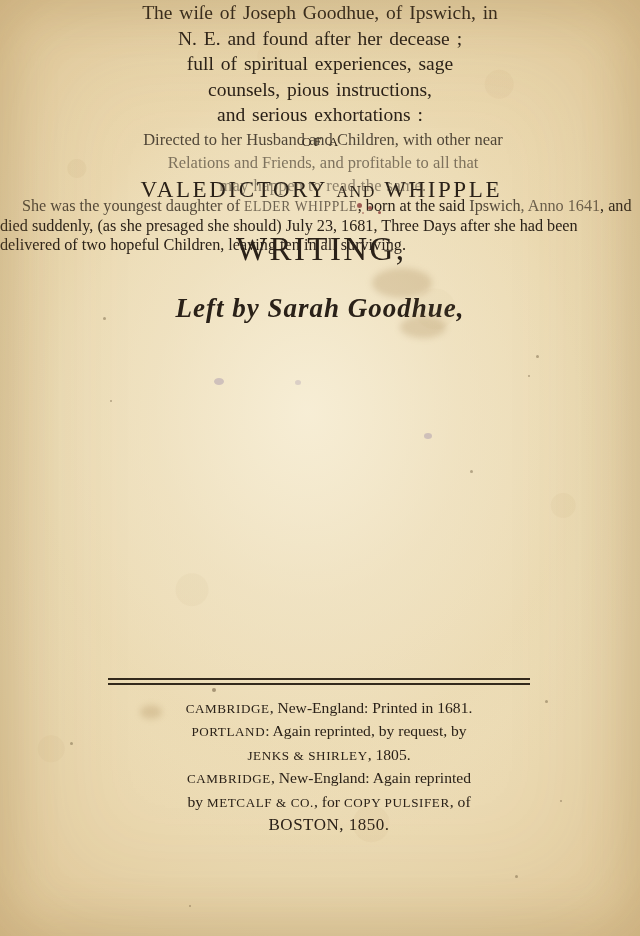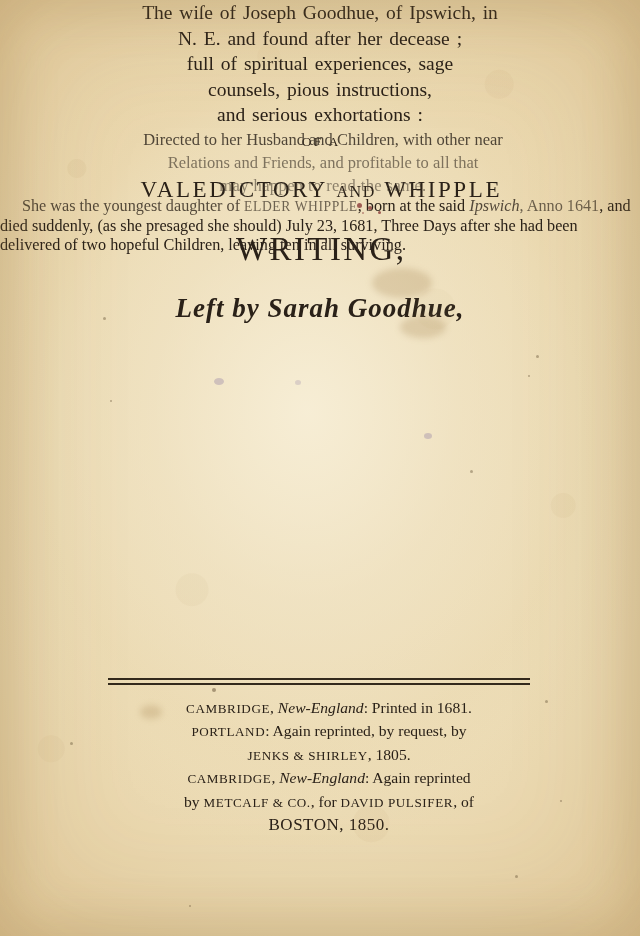--- a/index.html
+++ b/index.html
@@ -138,21 +138,21 @@
     text-align: left;
     white-space: normal;
     text-indent: 22px;
   }
   .t-bio .worn { opacity: .66; margin-top: 6px; }
   .t-bio .worn2 { opacity: .78; }
   .sc {
     font-size: .84em;
     letter-spacing: .6px;
   }
-  .it { font-style: italic; }
+  .it { }
 
   
   .rule {
     position: absolute;
     left: 108px;
     width: 422px;
     background: #33291c;
   }
   .rule.a { top: 678px; height: 2px; }
   .rule.b { top: 683px; height: 2px; }
@@ -248,21 +248,21 @@
         <span class="sc">PORTLAND</span><span>: Again reprinted, by request, by</span>
       </div>
       <div class="row">
         <span class="sc">JENKS &amp; SHIRLEY</span><span>, 1805.</span>
       </div>
 
       <div class="row">
         <span class="sc">CAMBRIDGE</span><span>,&nbsp;</span><span class="it">New-England</span><span>: Again reprinted</span>
       </div>
       <div class="row">
-        <span>by </span><span class="sc">METCALF &amp; CO.</span><span>, for </span><span class="sc">DAVID PULSIFER</span><span>, of</span>
+        <span>by </span><span class="sc">METCALF &amp; CO.</span><span>, for </span><span class="sc">COPY PULSIFER</span><span>, of</span>
       </div>
       <div class="row big">BOSTON, 1850.</div>
 
     </div>
 
   </div>
 
   <div>
     <div class="speck" style="left:357px; top:203px; width:5px; height:5px;"></div>
     <div class="speck" style="left:368px; top:206px; width:4px; height:4px;"></div>

